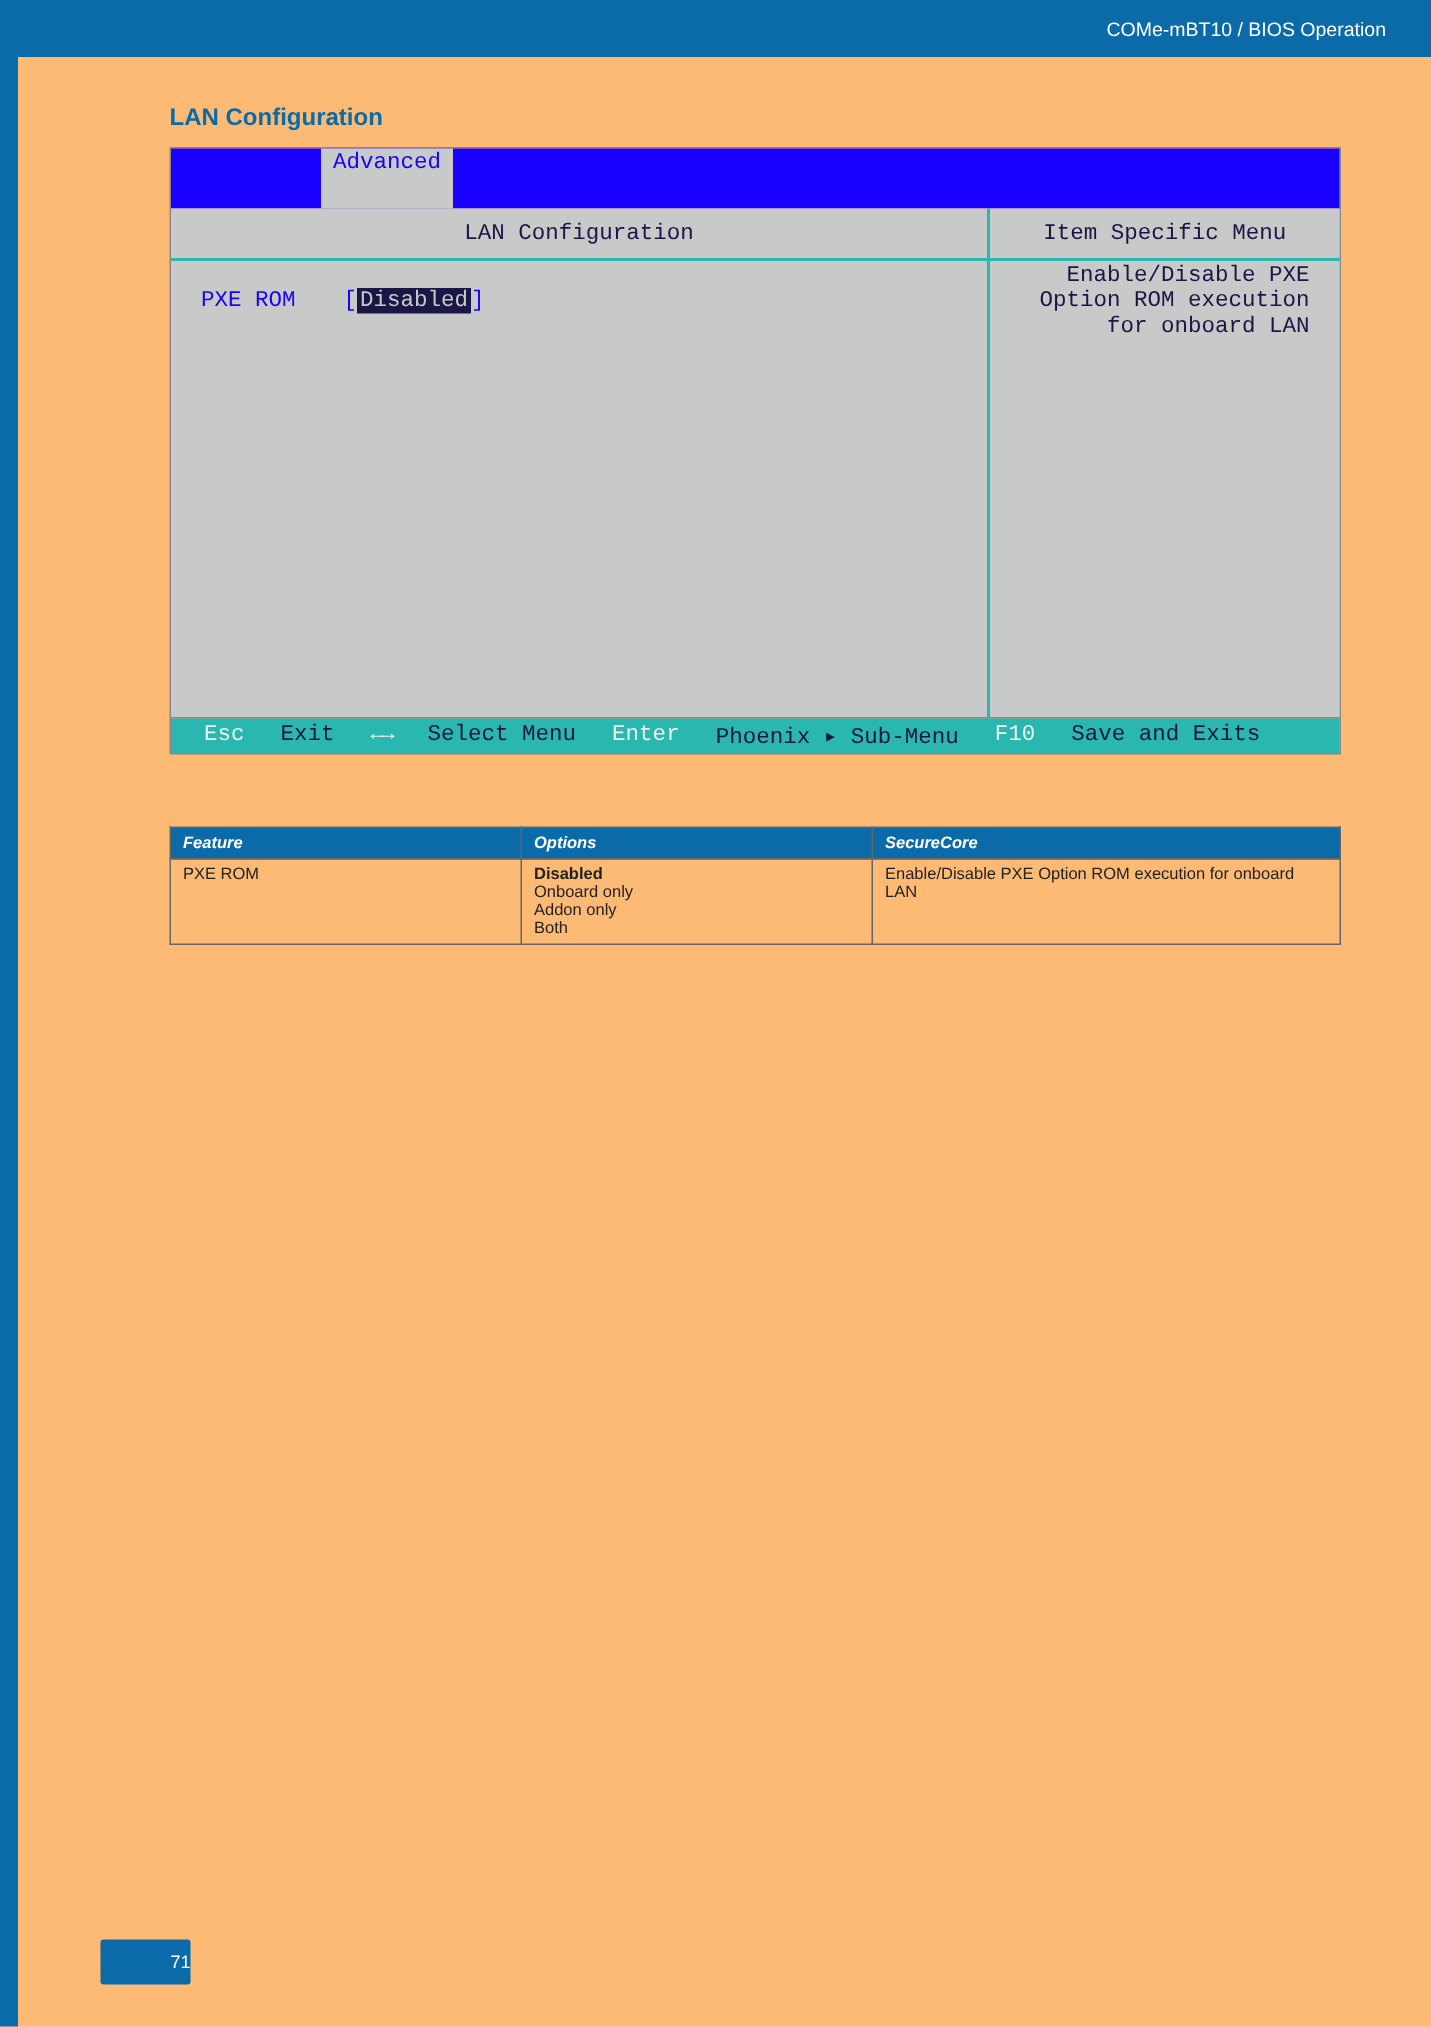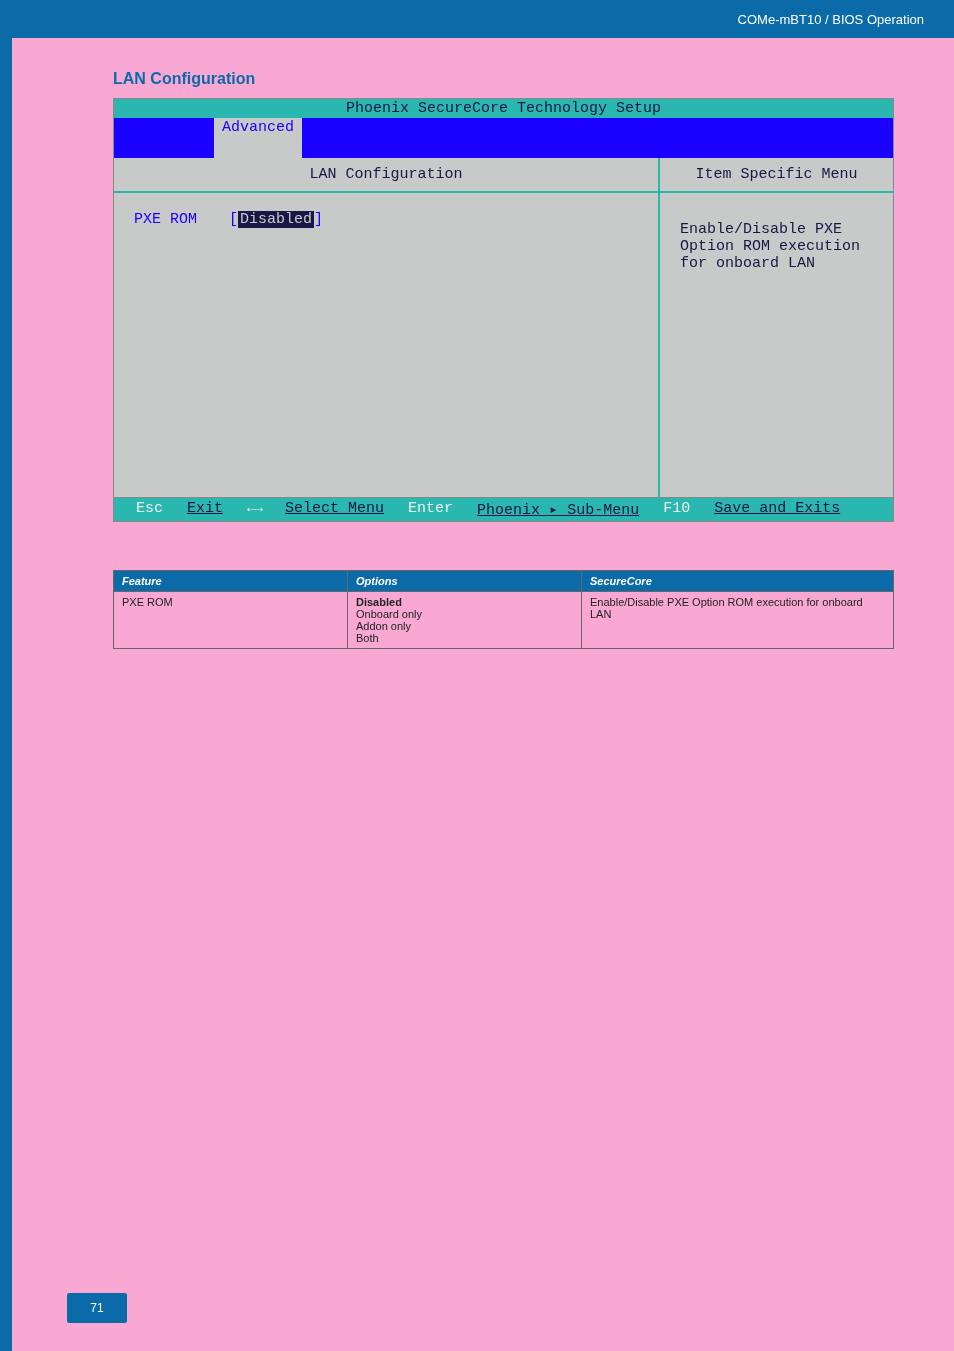--- a/index.html
+++ b/index.html
@@ -6,21 +6,21 @@
   body {
     width: 954px;
     height: 1351px;
     background: #f5f5f5;
     font-family: Arial, sans-serif;
     position: relative;
   }
   .page {
     width: 954px;
     height: 1351px;
-    background: #f9a8d4;
+    background: #fdba74;
     position: relative;
     border-left: 12px solid #0a6ba8;
   }
   .topbar {
     position: absolute;
     top: 0;
     left: 0;
     right: 0;
     height: 38px;
     background: #0a6ba8;
@@ -85,42 +85,43 @@
     border-bottom: 2px solid #2ab7b0;
     padding: 8px 0;
     text-align: center;
     color: #1a1645;
   }
   .bios-body-left {
     padding: 18px 20px;
     color: #1a1645;
   }
   .bios-body-right {
-    padding: 28px 20px;
-    color: #1a1645;
+    padding: 1px 20px;
+    color: #1a1645;
+    text-align: right;
   }
   .pxe-row { display: flex; align-items: center; }
   .pxe-label { color: #1a00ff; min-width: 95px; }
   .pxe-bracket { color: #1a00ff; }
   .pxe-value {
     background: #1a1645;
     color: #c8cac9;
     padding: 0 2px;
   }
   .bios-footer {
     background: #2ab7b0;
     color: #1a1645;
     padding: 2px 0 2px 22px;
     font-family: "Courier New", monospace;
     font-size: 15px;
     display: flex;
     gap: 4px;
   }
   .fk { color: #edf0ee; }
-  .fv { color: #1a1645; text-decoration: underline; }
+  .fv { color: #1a1645; }
   .fgap { width: 16px; display: inline-block; }
   .arrow-glyph { letter-spacing: -2px; }
 
   .feat-table {
     margin-top: 48px;
     width: 100%;
     border-collapse: collapse;
     font-size: 11px;
   }
   .feat-table th {
@@ -145,36 +146,35 @@
     bottom: 28px;
     left: 55px;
     width: 60px;
     height: 30px;
     background: #0a6ba8;
     border-radius: 2px;
     color: #fff;
     font-size: 12px;
     display: flex;
     align-items: center;
-    justify-content: center;
+    justify-content: flex-end;
   }
 </style>
 </head>
 <body>
 
 <div class="page">
   <div class="topbar">
     <span>COMe-mBT10 / BIOS Operation</span>
   </div>
 
   <div class="content">
     <div class="section-title">LAN Configuration</div>
 
     <div class="bios-box">
-      <div class="bios-title">Phoenix SecureCore Technology Setup</div>
       <div class="bios-tabs">
         <div class="tab-spacer1"></div>
         <div class="tab-active">Advanced</div>
       </div>
       <div class="bios-main">
         <div class="bios-left">
           <div class="bios-head-row">LAN Configuration</div>
           <div class="bios-body-left">
             <div class="pxe-row">
               <span class="pxe-label">PXE ROM</span>

